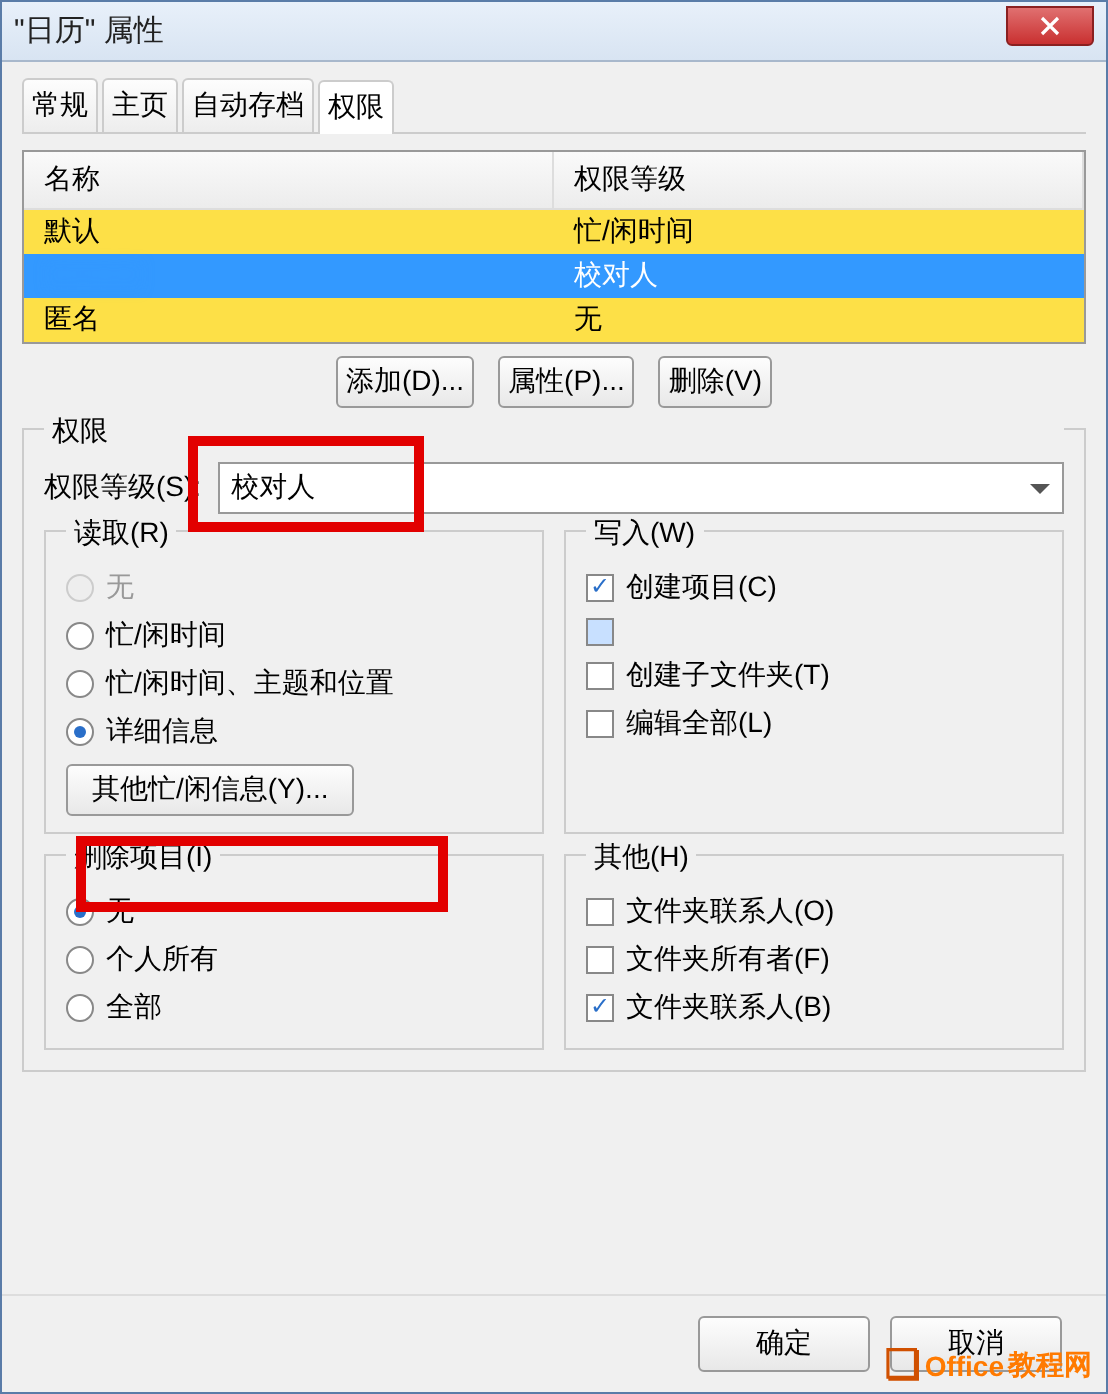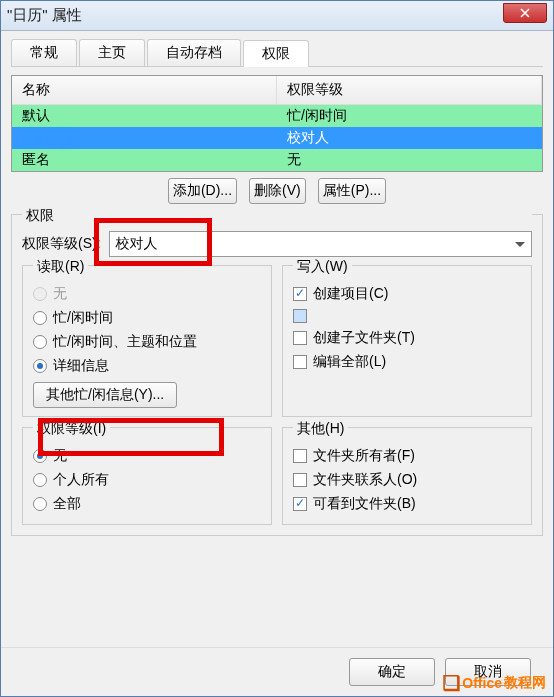--- a/index.html
+++ b/index.html
@@ -8,24 +8,24 @@
 .window { width: 554px; height: 697px; border: 1px solid #5a7ca8; background: #f0f0f0; display: flex; flex-direction: column; }
 
 .titlebar { height: 30px; background: linear-gradient(#e8f0fa, #d8e4f2); display: flex; align-items: center; padding: 0 6px; border-bottom: 1px solid #a8b8cc; position: relative; }
 .title-text { font-size: 15px; color: #222; }
 .close-btn { position: absolute; right: 6px; top: 2px; width: 44px; height: 20px; background: linear-gradient(#e07070, #c93030); border: 1px solid #8a2020; border-radius: 0 0 3px 3px; color: #fff; display: flex; align-items: center; justify-content: center; cursor: pointer; }
 .close-btn svg { width: 10px; height: 10px; }
 
 .content { flex: 1; padding: 8px 10px 10px; }
 
 .tabs { display: flex; border-bottom: 1px solid #ccc; margin-bottom: 8px; }
-.tab { padding: 4px 18px; background: linear-gradient(#fdfdfd, #ededed); border: 1px solid #ccc; border-bottom: none; margin-right: 2px; border-radius: 3px 3px 0 0; cursor: pointer; }
+.tab { padding: 4px 4px; background: linear-gradient(#fdfdfd, #ededed); border: 1px solid #ccc; border-bottom: none; margin-right: 2px; border-radius: 3px 3px 0 0; cursor: pointer; }
 .tab.active { background: #fff; position: relative; top: 1px; }
 
-.list-box { border: 1px solid #999; background: #86efac; margin-bottom: 4px; }
+.list-box { border: 1px solid #999; background: #fde047; margin-bottom: 4px; }
 .list-header { display: flex; border-bottom: 1px solid #ddd; }
 .list-header > div { padding: 5px 10px; border-right: 1px solid #ddd; background: linear-gradient(#fafafa,#ececec); }
 .col1 { width: 50%; }
 .col2 { width: 50%; }
 .list-row { display: flex; }
 .list-row > div { padding: 2px 10px; }
 .list-row.sel { background: #3399ff; color: #fff; }
 .blur { filter: blur(3px); color: #3399ff; }
 
 .btn-row { display: flex; justify-content: center; gap: 12px; margin: 6px 0 10px; }
@@ -101,22 +101,22 @@
         <div class="col2">校对人</div>
       </div>
       <div class="list-row">
         <div class="col1">匿名</div>
         <div class="col2">无</div>
       </div>
     </div>
 
     <div class="btn-row">
       <button class="btn">添加(D)...</button>
+      <button class="btn">属性(P)...</button>
       <button class="btn">删除(V)</button>
-      <button class="btn">属性(P)...</button>
     </div>
 
     <div class="fieldset">
       <div class="legend">权限</div>
       <div class="fs-inner">
         <div class="level-row">
           <span>权限等级(S):</span>
           <div class="select">
             <span>校对人</span>
           </div>
@@ -163,21 +163,21 @@
               <div class="check-row">
                   <span class="check"></span>
                   <span>编辑全部(L)</span>
                 </div>
             </div>
           </div>
         </div>
 
         <div class="cols" style="margin-top:10px">
           <div class="subfs">
-            <span class="subfs-title">权限等级(I)</span>
+            <span class="subfs-title">删除项目(I)</span>
             <div class="sub-inner">
               <div class="radio-row">
                   <span class="radio checked"></span>
                   <span>无</span>
                 </div>
               <div class="radio-row">
                   <span class="radio"></span>
                   <span>个人所有</span>
                 </div>
               <div class="radio-row">
@@ -185,29 +185,29 @@
                   <span>全部</span>
                 </div>
             </div>
           </div>
 
           <div class="subfs">
             <span class="subfs-title">其他(H)</span>
             <div class="sub-inner">
               <div class="check-row">
                   <span class="check"></span>
+                  <span>文件夹联系人(O)</span>
+                </div>
+              <div class="check-row">
+                  <span class="check"></span>
                   <span>文件夹所有者(F)</span>
                 </div>
               <div class="check-row">
-                  <span class="check"></span>
-                  <span>文件夹联系人(O)</span>
-                </div>
-              <div class="check-row">
                   <span class="check checked"></span>
-                  <span>可看到文件夹(B)</span>
+                  <span>文件夹联系人(B)</span>
                 </div>
             </div>
           </div>
         </div>
 
       </div>
     </div>
   </div>
 
   <div class="bottom-row">

